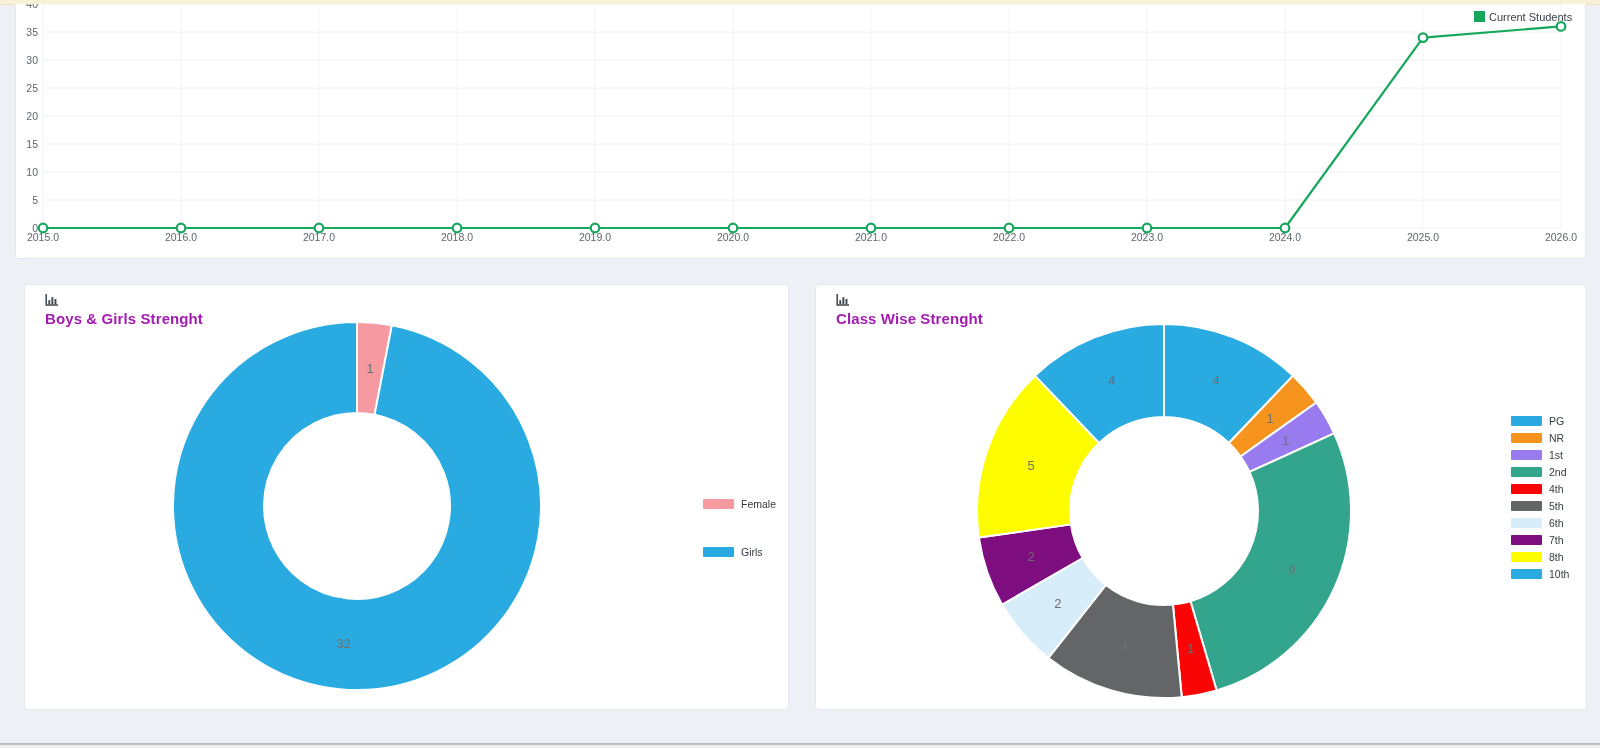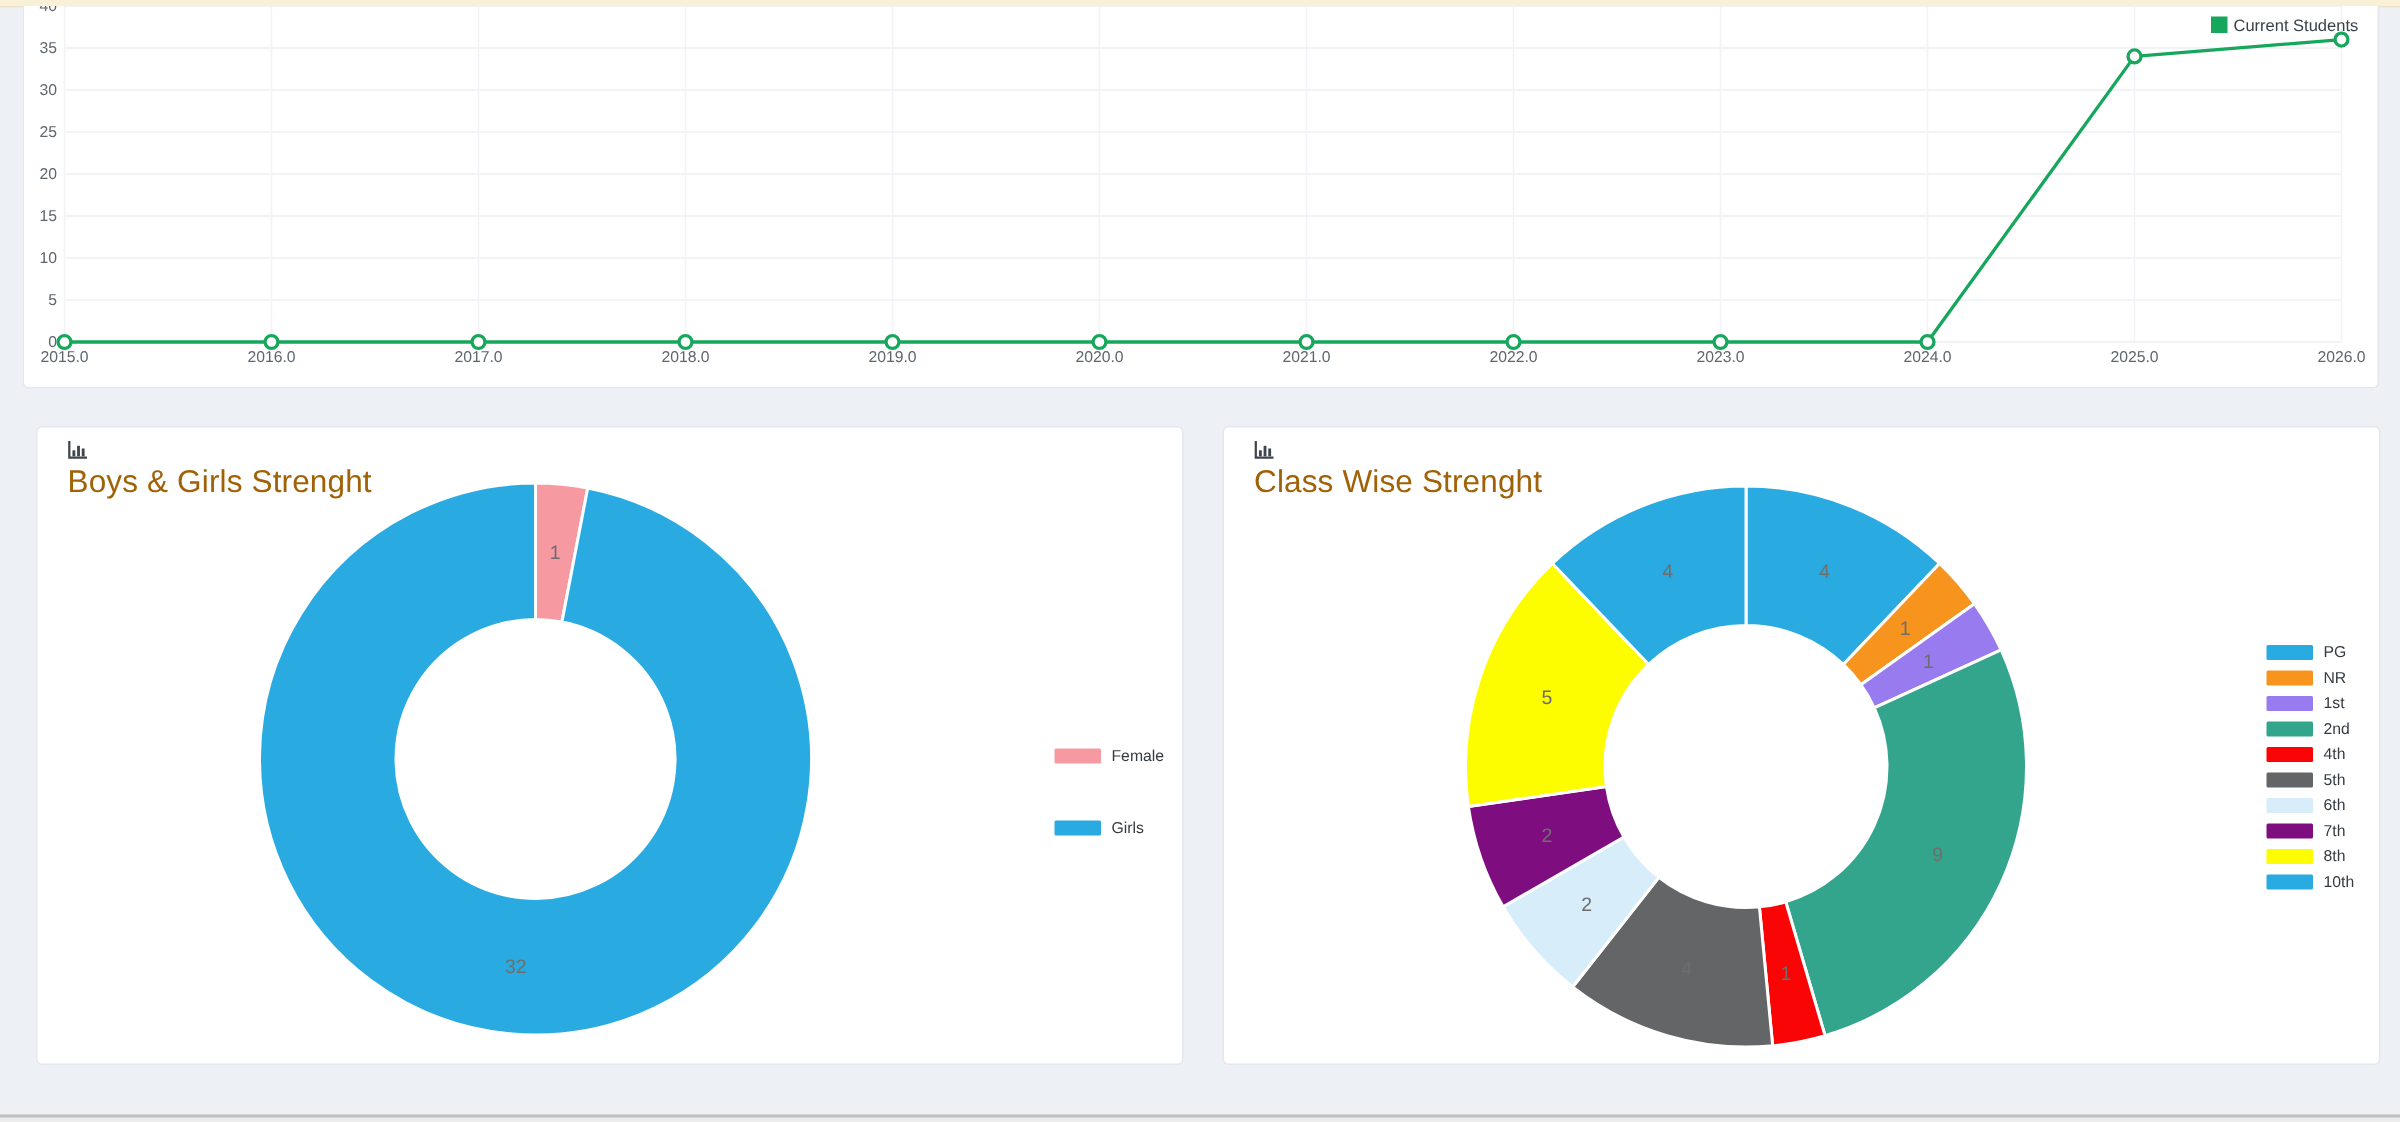--- a/index.html
+++ b/index.html
@@ -23,31 +23,31 @@
   .card {
     position:absolute; background:#ffffff;
     border:1px solid #e3e8ee; border-radius:4px;
   }
   #card-line  { left:15px;  top:4px;   width:1571px; height:255px; border-top:none; border-radius:0 0 4px 4px; overflow:hidden; }
   #card-gender{ left:24px;  top:284px; width:765px;  height:426px; overflow:hidden; }
   #card-class { left:815px; top:284px; width:772px;  height:426px; overflow:hidden; }
 
   .card-head { position:absolute; left:20px; top:8px; z-index:3; }
   .chart-icon { display:block; height:14px; }
-  .card-title { font-size:21px; font-weight:400; color:#a16207; margin-top:3px; letter-spacing:0.1px; }
+  .card-title { font-size:15px; font-weight:700; color:#a21caf; margin-top:3px; letter-spacing:0.1px; }
 
   svg.chart-svg { position:absolute; left:0; top:0; }
 
   .axis-label   { font-size:10.5px; fill:#5e666e; }
   .legend-text  { font-size:11px;   fill:#39414a; }
   .slice-label  { font-size:13px;   fill:#6e6e6e; }
 
   .donut-legend { position:absolute; display:flex; flex-direction:column; z-index:3; }
   #legend-gender { left:678px; top:211px;gap:32px; }
-  #legend-class  { left:695px; top:141px; }
+  #legend-class  { left:695px; top:127px; }
   .lg-row { display:flex; align-items:center; }
   #legend-gender .lg-row { height:16px; }
   #legend-class  .lg-row { height:17px; }
   .lg-swatch { width:31px; height:10px; margin-right:7px; border-radius:1px; display:inline-block; flex:0 0 auto; }
   .lg-label  { font-size:10.5px; color:#343b41; white-space:nowrap; }
 </style>
 </head>
 <body>
 
 <div id="stage">

